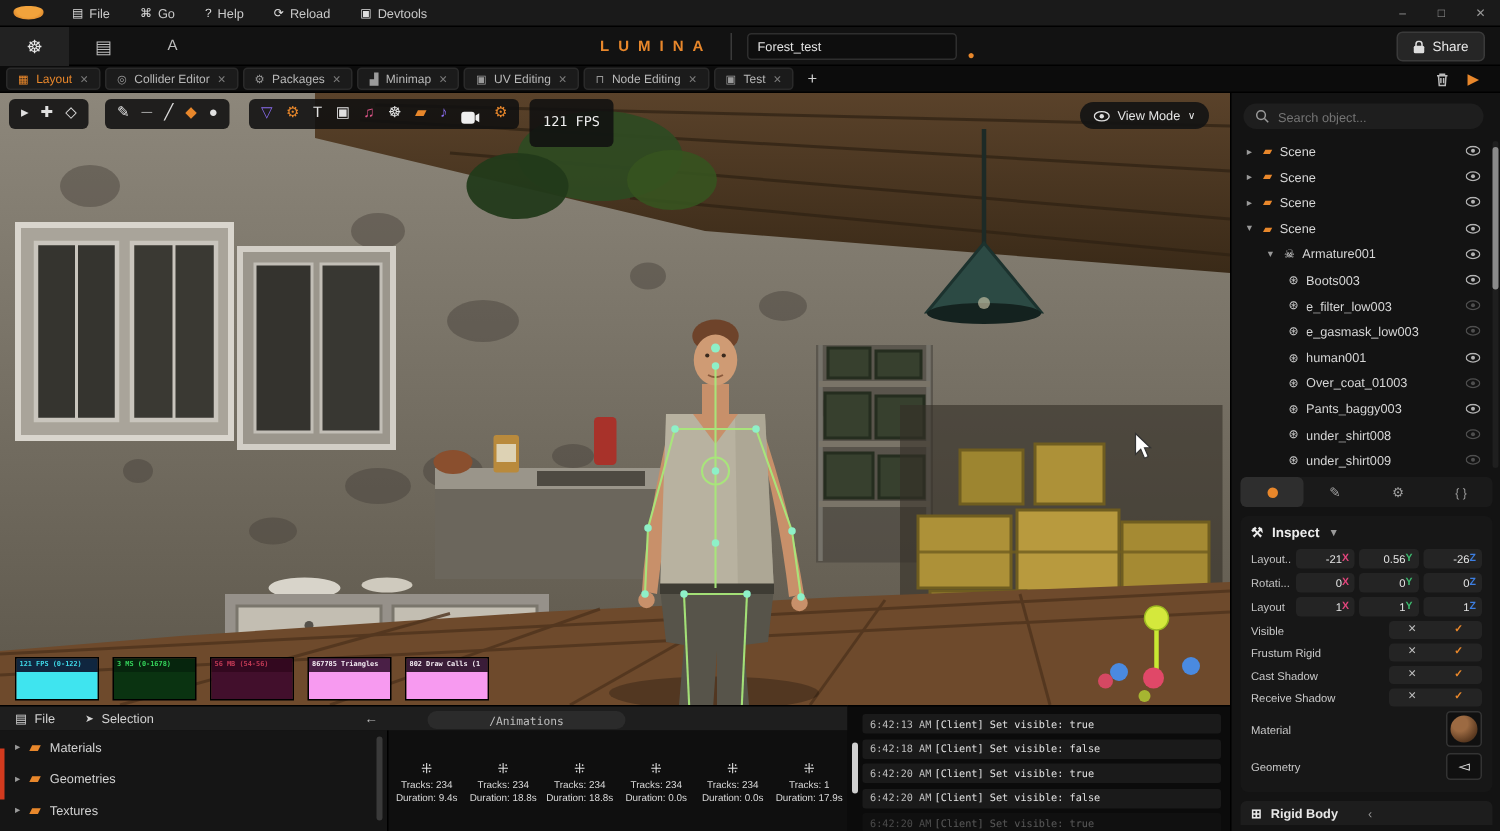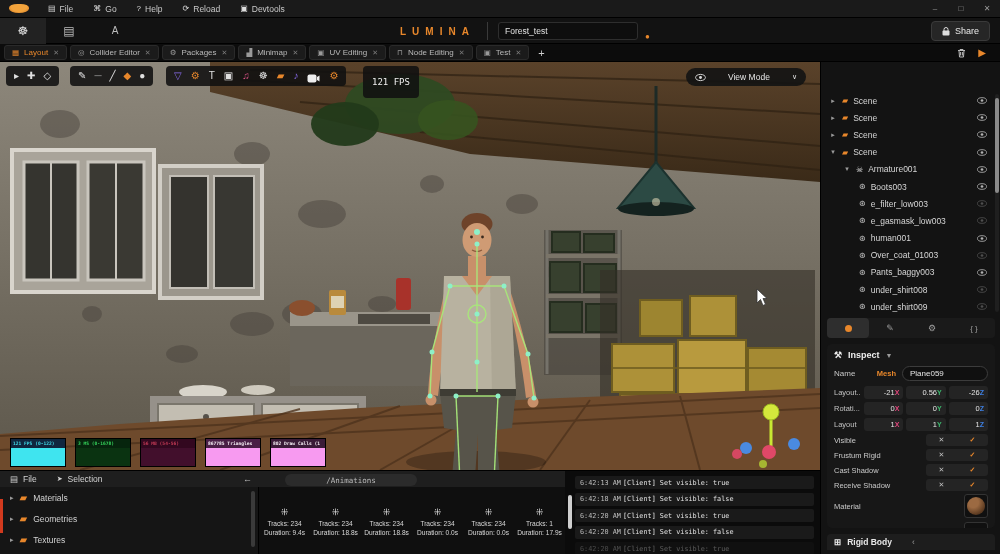--- a/index.html
+++ b/index.html
@@ -45,24 +45,24 @@
   .wtab.active .ticon { color:#e8872b; }
   .newtab { color:#cfcfcf; font-size:11px; padding:0 6px; }
   .tabbar-actions { margin-left:auto; display:flex; align-items:center; gap:12px; padding-right:10px; }
   .play-glyph { color:#e8872b; font-size:10px; }
 
   
   .viewport { position:absolute; left:0; top:62px; width:820px; height:408px; overflow:hidden; background:#55503f; }
   .vp-toolbar { position:absolute; top:4px; display:flex; align-items:center; gap:8px; height:20px;
                 background:rgba(16,16,16,.88); border-radius:4px; padding:0 8px; }
   .vp-icon { font-size:10px; color:#e0e0e0; line-height:20px; }
-  .fps-box { position:absolute; left:363px; top:4px; height:20px; background:rgba(16,16,16,.88);
+  .fps-box { position:absolute; left:353px; top:4px; height:20px; background:rgba(16,16,16,.88);
              border-radius:4px; padding:16px 9px; color:#efefef; font-size:9px; display:flex; align-items:center; }
   .viewmode { position:absolute; right:14px; top:6px; height:18px; background:rgba(20,20,20,.92);
-              border-radius:9px; padding:0 9px; display:flex; align-items:center; gap:22px; color:#e5e5e5; font-size:8.5px; }
+              border-radius:9px; padding:0 9px; display:flex; align-items:center; gap:5px; color:#e5e5e5; font-size:8.5px; }
   .eye-ic { width:11px; height:11px; }
 
   .stats { position:absolute; left:10px; top:376px; display:flex; gap:9px; }
   .stat { width:56px; height:29px; border:1px solid #000; display:flex; flex-direction:column; }
   .stat .shead { height:9px; font-size:4.6px; line-height:9px; padding-left:2px; white-space:nowrap; overflow:hidden;
                  font-family:"DejaVu Sans Mono",monospace; font-weight:bold; }
   .stat .sbody { flex:1; }
 
   .cursor-arrow { position:absolute; left:756px; top:226px; }
 
@@ -496,20 +496,27 @@
           <div class="sbody" style="background:#f79af0;"></div>
         </div>
     </div>
 
     <svg class="cursor-arrow" width="12" height="19" viewBox="0 0 12 19">
         <polygon points="1,1 1,15 4.5,11.5 7,17.5 9.5,16.3 7,10.5 11,10.5" fill="#fff" stroke="#333" stroke-width="0.8"></polygon>
       </svg>
   </div>
 
   <div class="rpanel">
+    <div class="search-box">
+      <svg width="9" height="9" viewBox="0 0 9 9">
+          <circle cx="3.7" cy="3.7" r="2.9" fill="none" stroke="#9a9a9a"></circle>
+          <line x1="6" y1="6" x2="8.5" y2="8.5" stroke="#9a9a9a"></line>
+        </svg>
+      <input placeholder="Search object..." style="">
+    </div>
 
     <div class="tree">
       <div class="trow" style="padding-left:8px;">
           <span class="arrow">▸</span>
           <span class="nicon folder-ic">▰</span>
           <span class="tlabel">Scene</span>
           <svg class="veye" width="10" height="7" viewBox="0 0 12 8">
             <ellipse cx="6" cy="4" rx="5.4" ry="3.4" fill="none" stroke="#bbb"></ellipse>
             <circle cx="6" cy="4" r="1.6" fill="#bbb"></circle>
           </svg>
@@ -632,25 +639,20 @@
           <span style="font-size:8px;">{ }</span>
         </div>
     </div>
 
     <div class="inspector">
       <div class="insp-head">
           <span>⚒</span>
           <span>Inspect</span>
           <span class="chev">▼</span>
         </div>
-      <div class="name-row">
-        <span class="nlab">Name</span>
-        <span class="badge">Mesh</span>
-        <input class="name-input" value="Plane059" style="">
-      </div>
       <div class="xform">
         <span class="xlab">Layout...</span>
         <div class="xcell">
             <span class="xval">-21</span>
             <span class="ax x">X</span>
           </div>
         <div class="xcell">
             <span class="xval">0.56</span>
             <span class="ax y">Y</span>
           </div>

